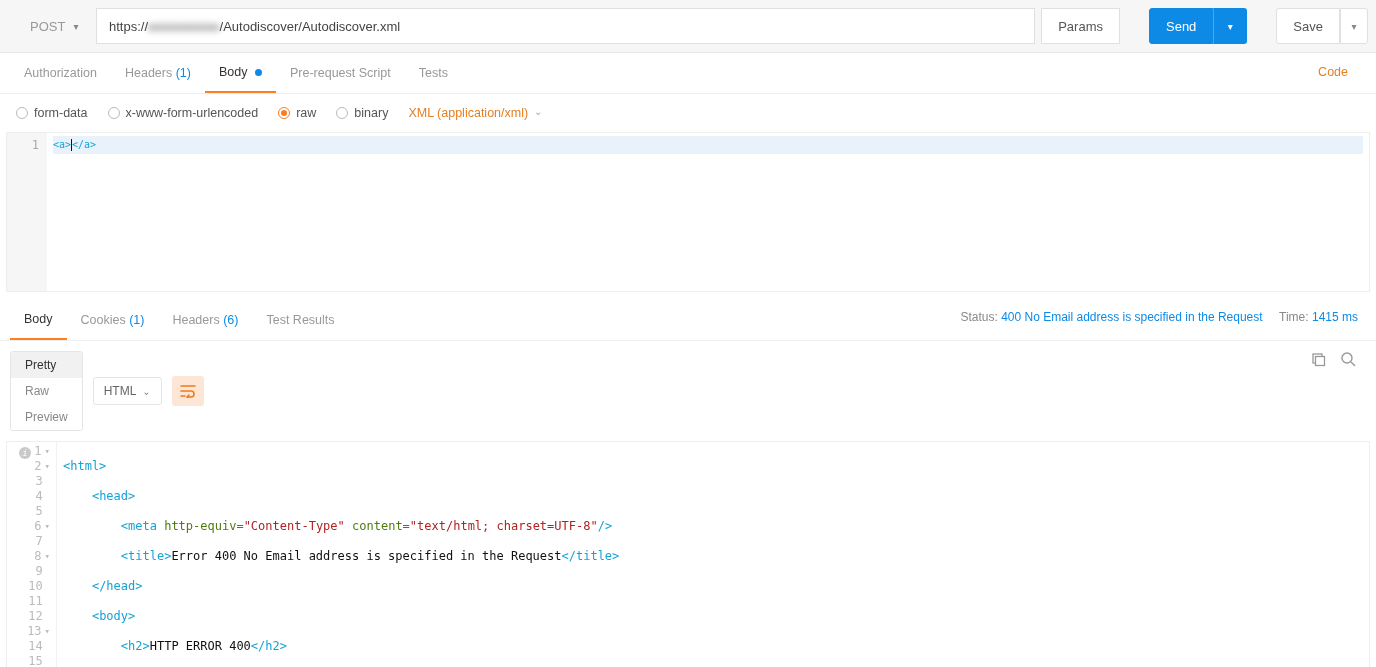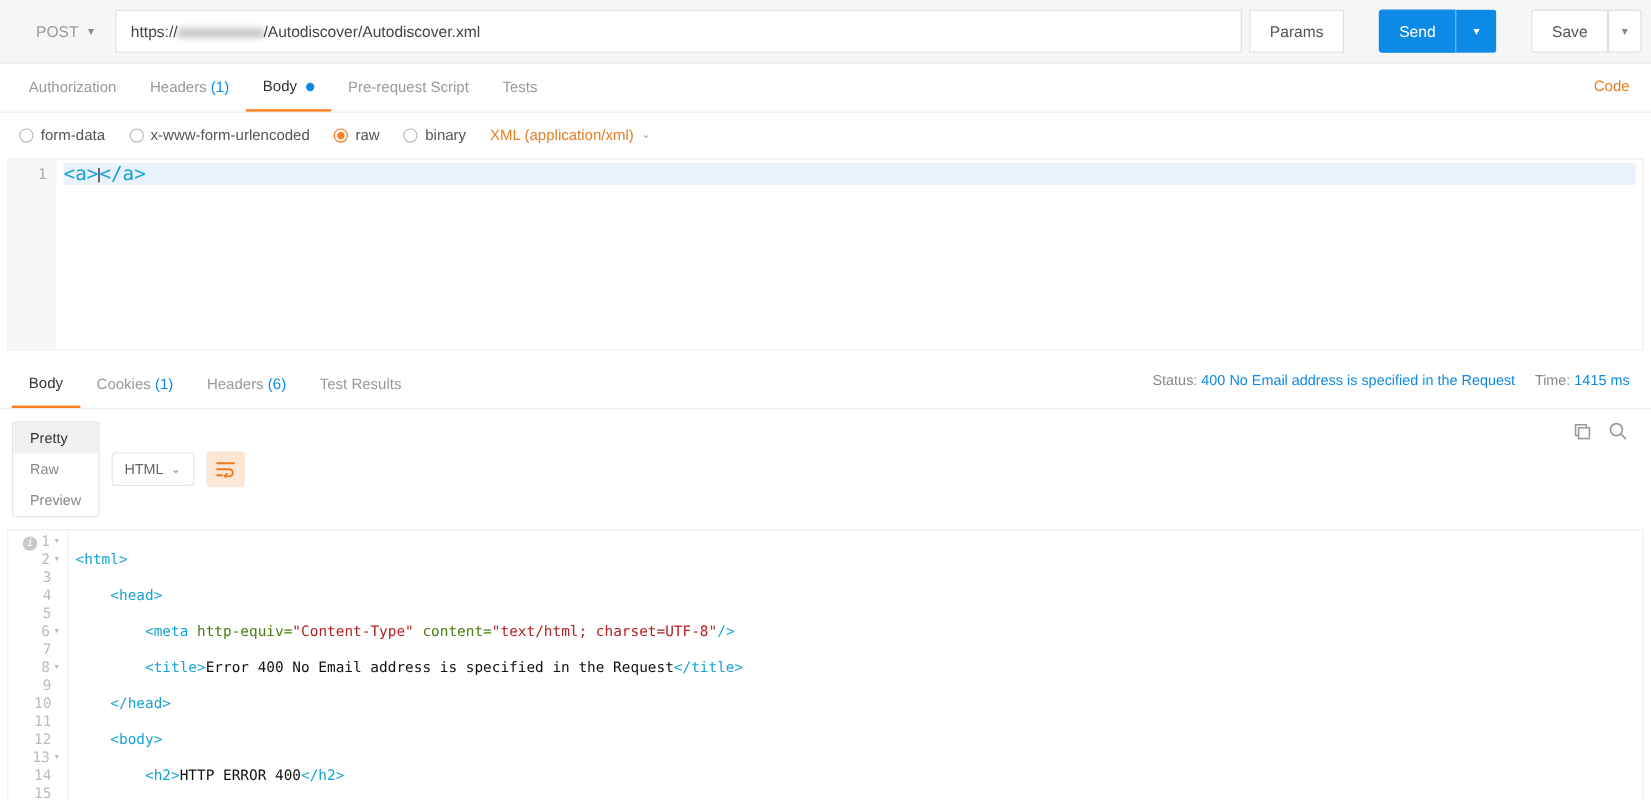--- a/index.html
+++ b/index.html
@@ -12,30 +12,30 @@
 .btn-send-drop{background:#0d8ae6;color:#fff;border:1px solid #0d8ae6;border-left:1px solid rgba(255,255,255,.25);width:28px;justify-content:center;}
 .btn-save-drop{width:28px;justify-content:center;padding:0;}
 .btngrp{display:flex;}
 .btngrp .btn:first-child{border-top-left-radius:3px;border-bottom-left-radius:3px;margin-left:23px;}
 .btngrp .btn:last-child{border-top-right-radius:3px;border-bottom-right-radius:3px;}
 .tabs{display:flex;align-items:center;border-bottom:1px solid #eee;padding:0 10px;position:relative;}
 .tab{padding:12px 14px;color:#999;cursor:pointer;font-size:12.5px;}
 .tab.active{color:#333;border-bottom:2px solid #ff7c1f;}
 .tab .count{color:#0d8ae6;}
 .tab .dot{display:inline-block;width:7px;height:7px;border-radius:50%;background:#0d8ae6;margin-left:4px;vertical-align:middle;}
-.code-link{position:absolute;right:18px;top:12px;color:#e67e22;font-size:12.5px;cursor:pointer;}
+.code-link{position:absolute;right:28px;top:12px;color:#e67e22;font-size:12.5px;cursor:pointer;}
 .body-type-row{display:flex;align-items:center;gap:20px;padding:12px 16px;font-size:12.5px;}
 .radio{display:flex;align-items:center;gap:6px;color:#555;cursor:pointer;}
 .radio-dot{width:12px;height:12px;border-radius:50%;border:1px solid #bbb;background:#fff;display:inline-block;position:relative;}
 .radio.sel .radio-dot{border-color:#ff7c1f;}
 .radio.sel .radio-dot::after{content:"";position:absolute;left:2px;top:2px;width:6px;height:6px;border-radius:50%;background:#ff7c1f;}
 .ct-select{color:#e67e22;display:flex;align-items:flex-start;gap:6px;cursor:pointer;}
 .editor{display:flex;border:1px solid #eee;margin:0 6px 6px 6px;height:160px;}
 .gutter{width:40px;background:#f6f6f6;text-align:right;padding:3px 8px 0 0;color:#aaa;font-family:Menlo,Consolas,monospace;font-size:12px;line-height:18px;}
-.code-area{flex:1;padding:3px 6px 0 6px;font-family:Menlo,Consolas,monospace;font-size:16px;line-height:18px;white-space:pre;}
+.code-area{flex:1;padding:3px 6px 0 6px;font-family:Menlo,Consolas,monospace;font-size:10px;line-height:18px;white-space:pre;}
 .hl-line{background:#e9f1fb;display:block;width:100%;}
 .tag{color:#15a3d6;}
 .attr{color:#4d7c0f;}
 .str{color:#b22222;}
 .txt{color:#111;}
 .resp-tabs{display:flex;align-items:center;border-bottom:1px solid #eee;padding:0 10px;position:relative;margin-top:8px;}
 .status-bar{position:absolute;right:18px;top:10px;font-size:12px;color:#888;}
 .status-bar .val{color:#0d8ae6;}
 .view-row{display:flex;align-items:center;gap:10px;padding:10px 10px;position:relative;}
 .seg{display:flex;border:1px solid #e5e5e5;border-radius:3px;overflow:hidden;flex-direction:column;}

